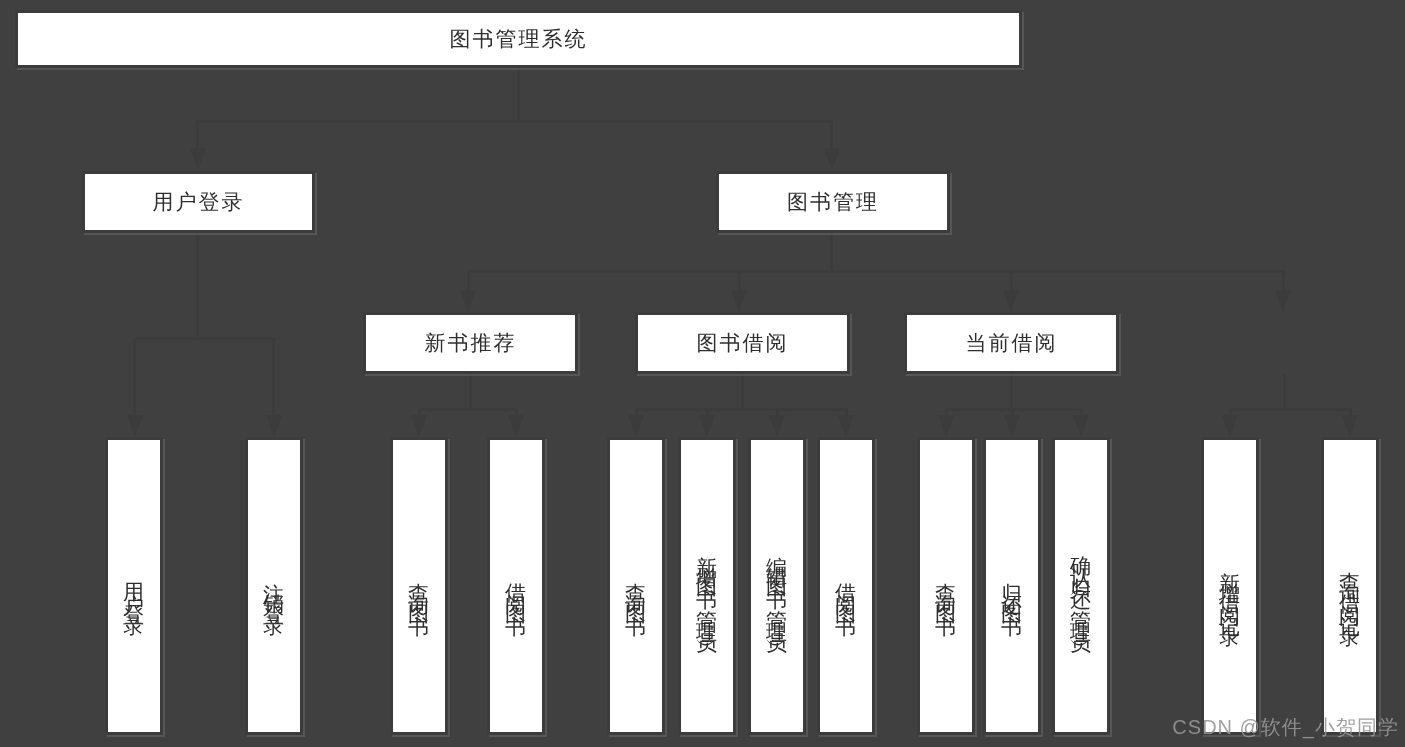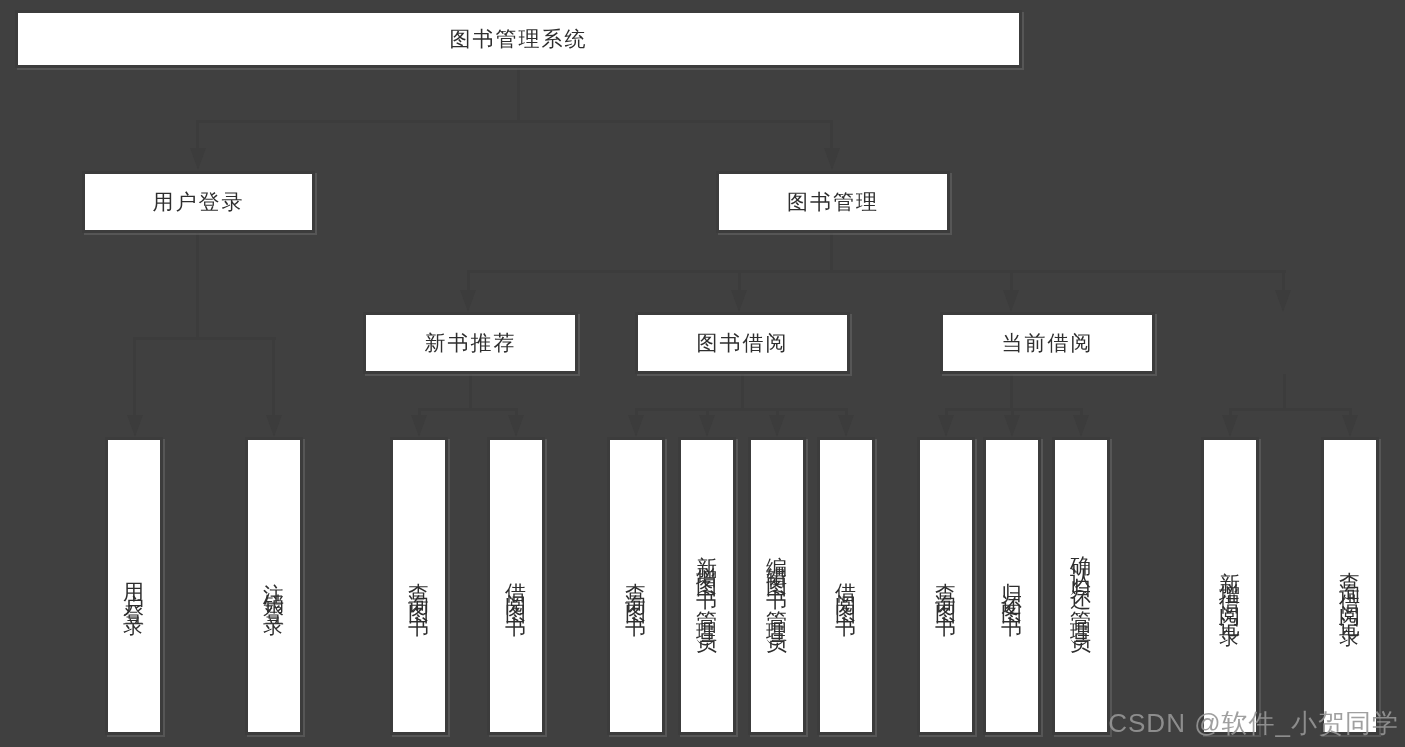--- a/index.html
+++ b/index.html
@@ -49,21 +49,21 @@
     height: 0;
     border-left: 8px solid transparent;
     border-right: 8px solid transparent;
     border-top: 22px solid #3c3c3c;
     z-index: 1;
   }
   .watermark {
     position: absolute;
     right: 6px;
     bottom: 6px;
-    font-size: 26px;
+    font-size: 20px;
     color: rgba(150,150,150,0.9);
     letter-spacing: 1px;
     z-index: 3;
     white-space: nowrap;
   }
 </style>
 </head>
 <body>
 
 <div id="canvas">
@@ -103,21 +103,21 @@
   <div class="arrow" style="left:1003px; top:290px;"></div>
   <div class="vline" style="left:1282px; top:270px; height:22px;"></div>
   <div class="arrow" style="left:1275px; top:290px;"></div>
 
   <div class="box" style="left:635px; top:312px; width:215px; height:62px;">
     <span>图书借阅</span>
   </div>
   <div class="box" style="left:363px; top:312px; width:215px; height:62px;">
     <span>新书推荐</span>
   </div>
-  <div class="box" style="left:940px; top:312px; width:215px; height:62px;">
+  <div class="box" style="left:904px; top:312px; width:215px; height:62px;">
     <span>当前借阅</span>
   </div>
 
   <div class="vline" style="left:469px; top:374px; height:34px;"></div>
   <div class="hline" style="left:418px; top:408px; width:100px;"></div>
   <div class="vline" style="left:418px; top:408px; height:12px;"></div>
   <div class="arrow" style="left:411px; top:415px;"></div>
   <div class="vline" style="left:515px; top:408px; height:12px;"></div>
   <div class="arrow" style="left:508px; top:415px;"></div>
 

